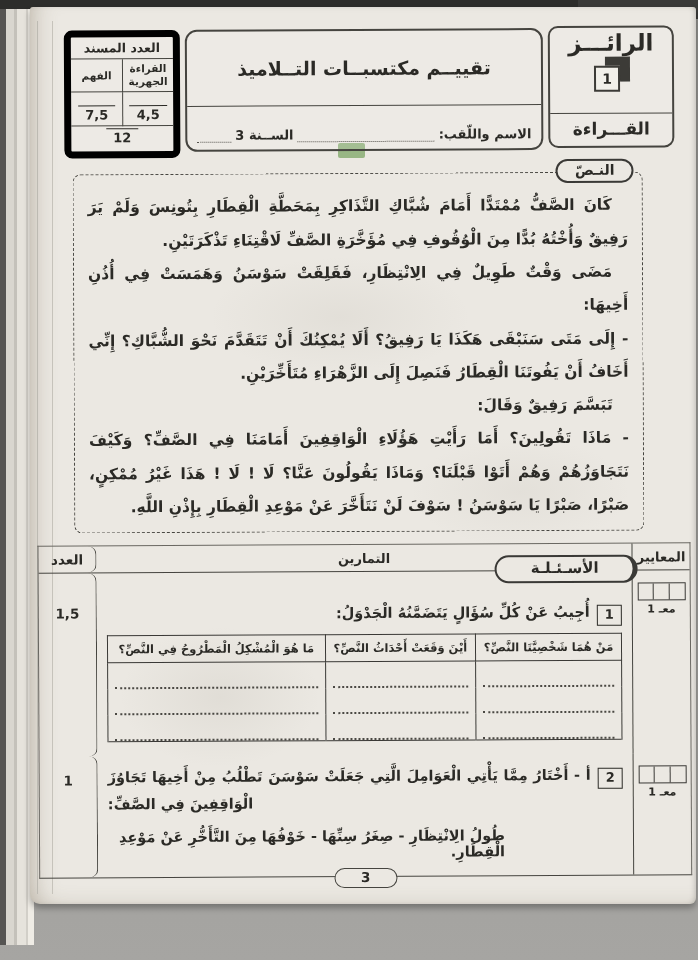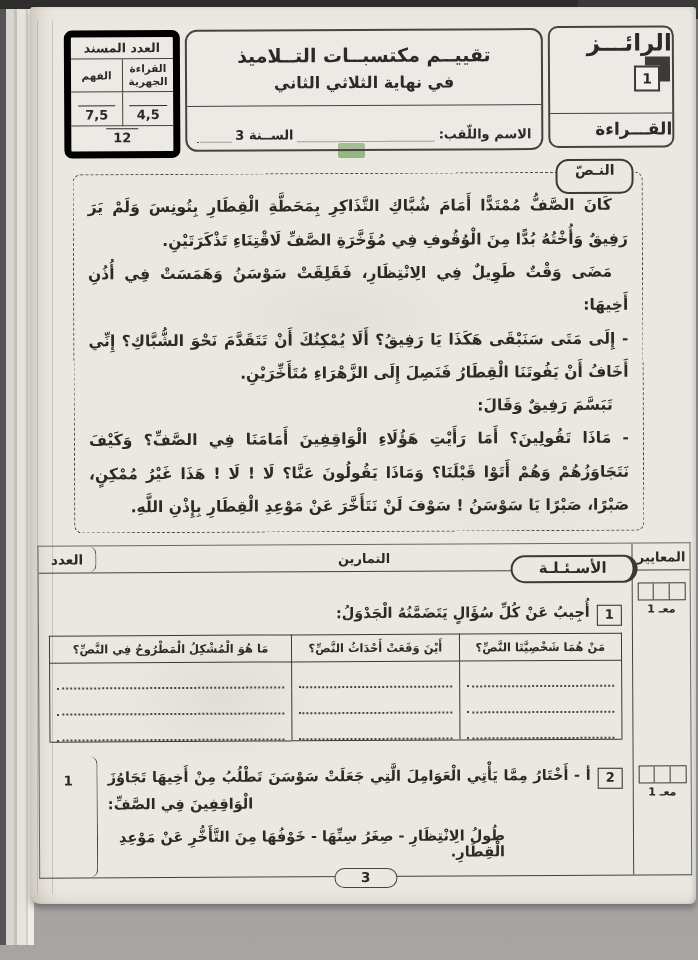--- a/index.html
+++ b/index.html
@@ -29,21 +29,21 @@
 
   .content{
     position:absolute;inset:0;transform:rotate(-.3deg);transform-origin:50% 50%;
     padding:20px 20px 0 36px;box-sizing:border-box;direction:rtl;
   }
 
   
   .header-row{display:flex;align-items:flex-start;}
   .raiz-box{
     width:126px;height:122px;border:2px solid #45443f;border-radius:10px;
-    display:flex;flex-direction:column;box-sizing:border-box;background:rgba(255,255,255,.12);
+    display:flex;flex-direction:column;align-items:center;box-sizing:border-box;background:rgba(255,255,255,.12);
   }
   .raiz-title{font-size:23px;font-weight:bold;letter-spacing:1px;margin-top:2px;}
   .raiz-badge{position:relative;width:42px;height:42px;margin-top:1px;}
   .badge-back{position:absolute;right:2px;top:0;width:25px;height:25px;background:#3c3b37;}
   .badge-front{
     position:absolute;right:12px;top:9px;width:22px;height:22px;background:#f2f0ea;
     border:2.5px solid #3c3b37;display:flex;align-items:center;justify-content:center;
     font-size:14px;font-weight:bold;
   }
   .raiz-divider{width:100%;border-top:1.6px solid #45443f;margin-top:auto;}
@@ -74,21 +74,21 @@
   .mk-total{padding:4px 16px 6px;font-size:13px;font-weight:bold;}
   .overnum{border-top:1.6px solid #2b2a26;padding:1px 7px 0;}
 
   
   .text-box{
     position:relative;margin:16px 32px 0 8px;border:1.8px dashed #45443f;border-radius:8px;
     padding:16px 14px 8px;min-height:318px;box-sizing:border-box;
   }
   .text-tab{
     position:absolute;top:-14px;right:8px;background:#ebe8e2;border:2px solid #3a3936;
-    border-radius:13px;padding:1px 17px 14px;font-size:14px;font-weight:bold;
+    border-radius:13px;padding:1px 17px 3px;font-size:14px;font-weight:bold;
   }
   .text-box p{margin:0;font-size:15.5px;font-weight:bold;line-height:2.15;text-align:justify;}
   .text-box p.indent{text-indent:16px;}
 
   
   .ex-table{
     position:relative;margin:12px -14px 0 -29px;
     border:1.3px solid #6a6862;border-bottom:1.7px solid #45443f;
   }
   .ex-header{display:flex;border-bottom:1.5px solid #45443f;height:26px;align-items:center;font-size:13px;font-weight:bold;}
@@ -97,21 +97,21 @@
   .col-main{flex:1;padding:0 10px;box-sizing:border-box;min-width:0;}
   .col-mark{width:58px;flex:0 0 58px;border-right:1.5px solid #45443f;text-align:center;box-sizing:border-box;font-size:13.5px;font-weight:bold;border-radius:8px;}
   .ex-header .col-crit,.ex-header .col-mark{border:none;height:100%;display:flex;align-items:center;justify-content:center;}
   .ex-header .col-crit{border-left:1.5px solid #45443f;}
   .ex-header .col-mark{border-right:1.5px solid #45443f;}
   .ex-header .col-main{text-align:center;}
 
   .questions-tab{
     position:relative;z-index:2;width:fit-content;margin:-16px -16px 16px auto;background:#ebe8e2;
     border:2px solid #3a3936;border-right-width:5px;border-radius:14px;
-    padding:2px 26px 4px;font-size:15px;font-weight:bold;
+    padding:2px 34px 4px;font-size:15px;font-weight:bold;
   }
   .q-line{margin-top:6px;font-size:14.5px;font-weight:bold;line-height:1.9;}
   .q-num{
     display:inline-flex;align-items:center;justify-content:center;min-width:17px;height:19px;
     border:1.5px solid #2b2a26;margin-left:7px;font-size:13px;padding:0 3px;vertical-align:-2px;
   }
   .q1-table{width:100%;border-collapse:collapse;margin:6px 0 14px;}
   .q1-table th{
     border:1.5px solid #3a3936;font-size:11.5px;font-weight:bold;padding:6px 2px;white-space:nowrap;overflow:hidden;
   }
@@ -159,21 +159,20 @@
           <div class="badge-back"></div>
           <div class="badge-front">1</div>
         </div>
         <div class="raiz-divider"></div>
         <div class="raiz-subject">القـــراءة</div>
       </div>
 
       <div class="title-box">
         <div class="title-area">
           <div class="t1">تقييــم مكتسبــات التــلاميذ</div>
-          <div class="t2">في نهاية الثلاثي الثاني</div>
         </div>
         <div class="title-divider"></div>
         <div class="name-row">
           <span>الاسم واللّقب:</span>
           <span class="leader"></span>
           <span>الســنة 3</span>
           <span class="leader short"></span>
         </div>
       </div>
 
@@ -264,20 +263,21 @@
                 <td>
                     <div class="dotline"></div>
                   </td>
                 <td>
                     <div class="dotline"></div>
                   </td>
               </tr>
             </tbody>
           </table>
         </div>
+        <div class="col-mark"><span>1,5</span></div>
       </div>
 
       <div class="ex-row q2row">
         <div class="col-crit">
           <div class="crit-box">
             <div class="crit-strip">
                 <span></span>
                 <span></span>
                 <span></span>
               </div>

